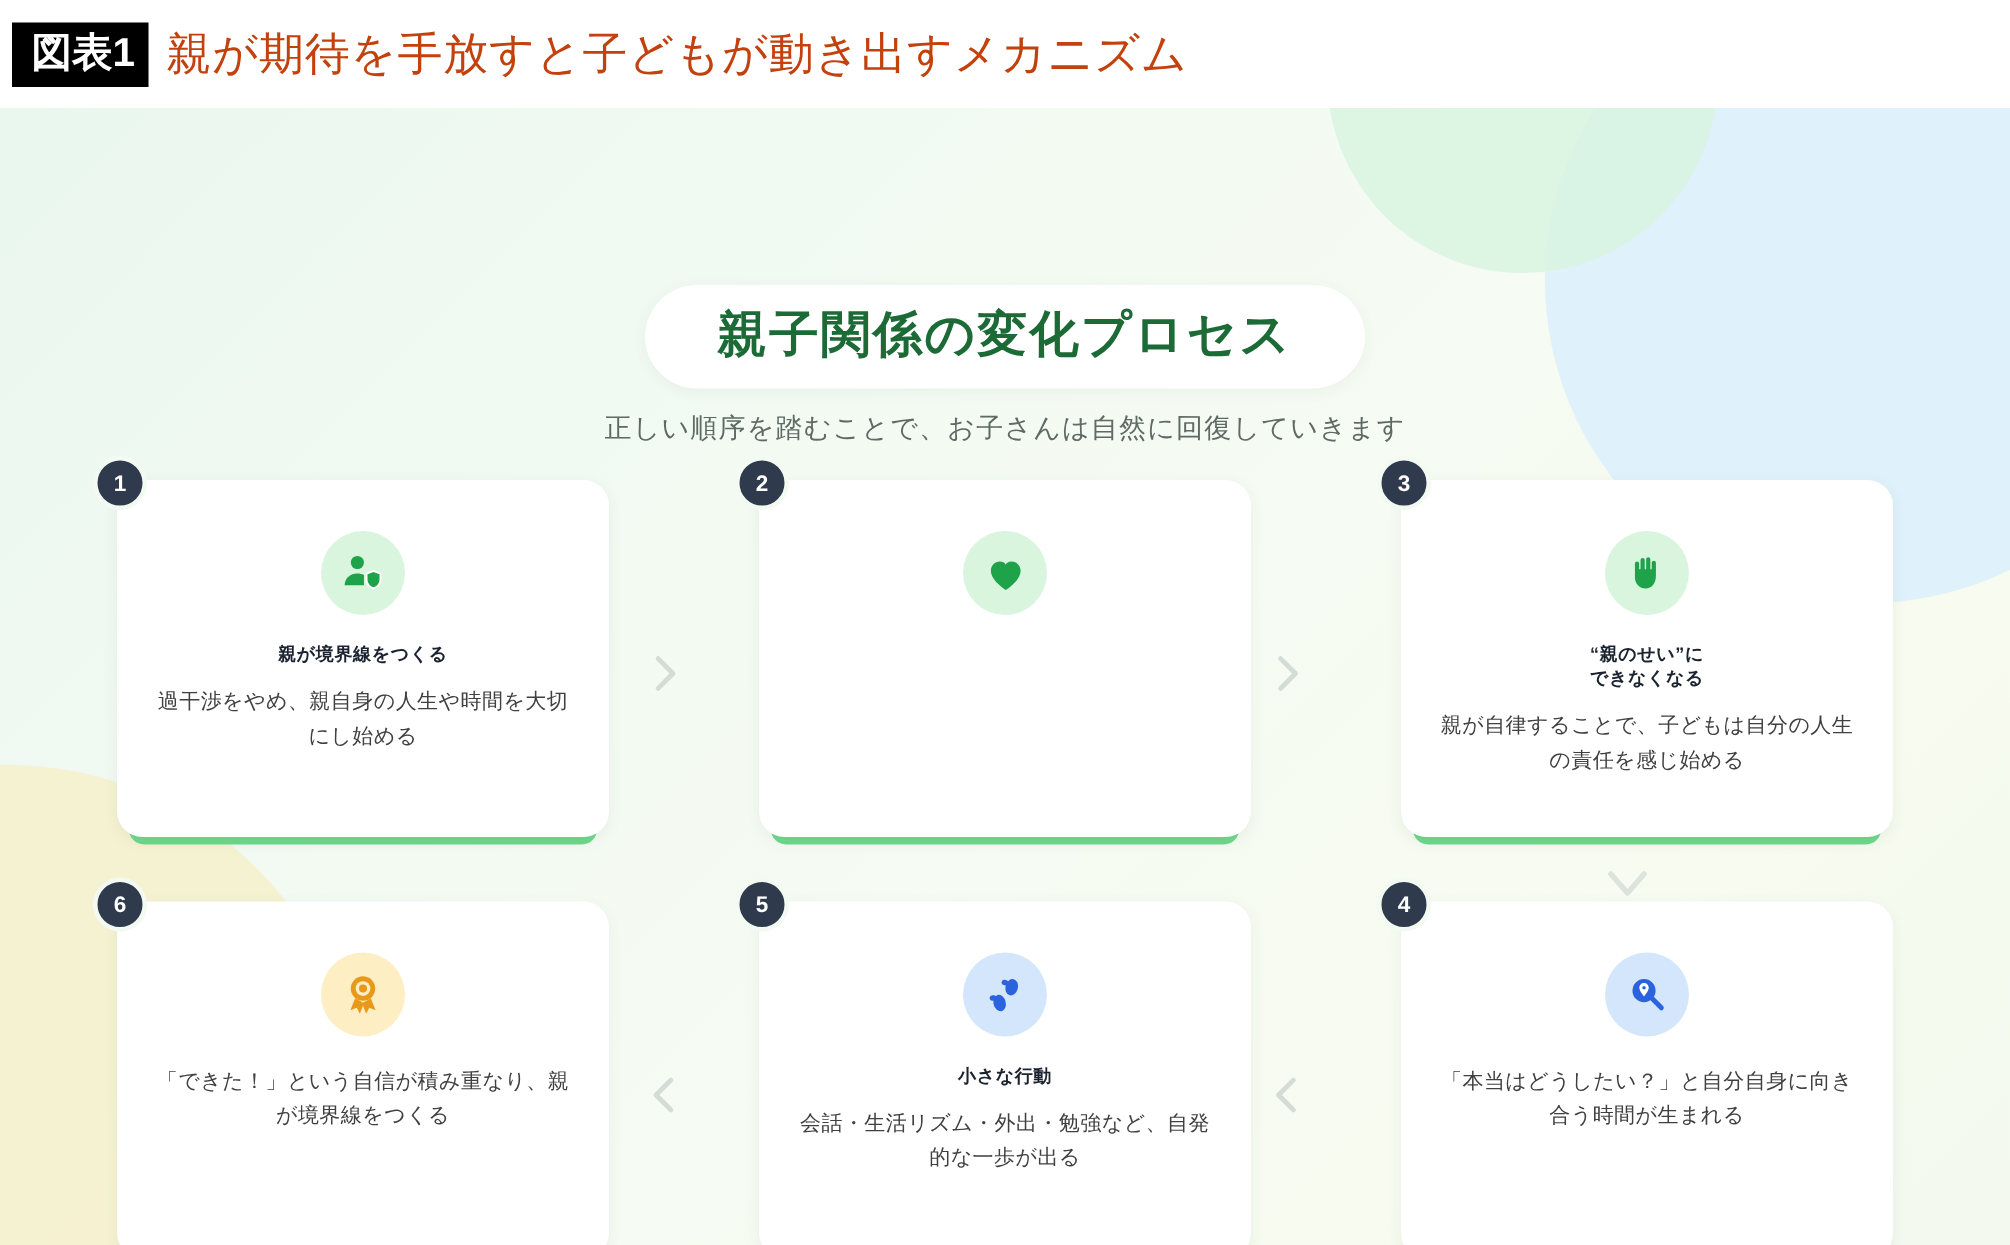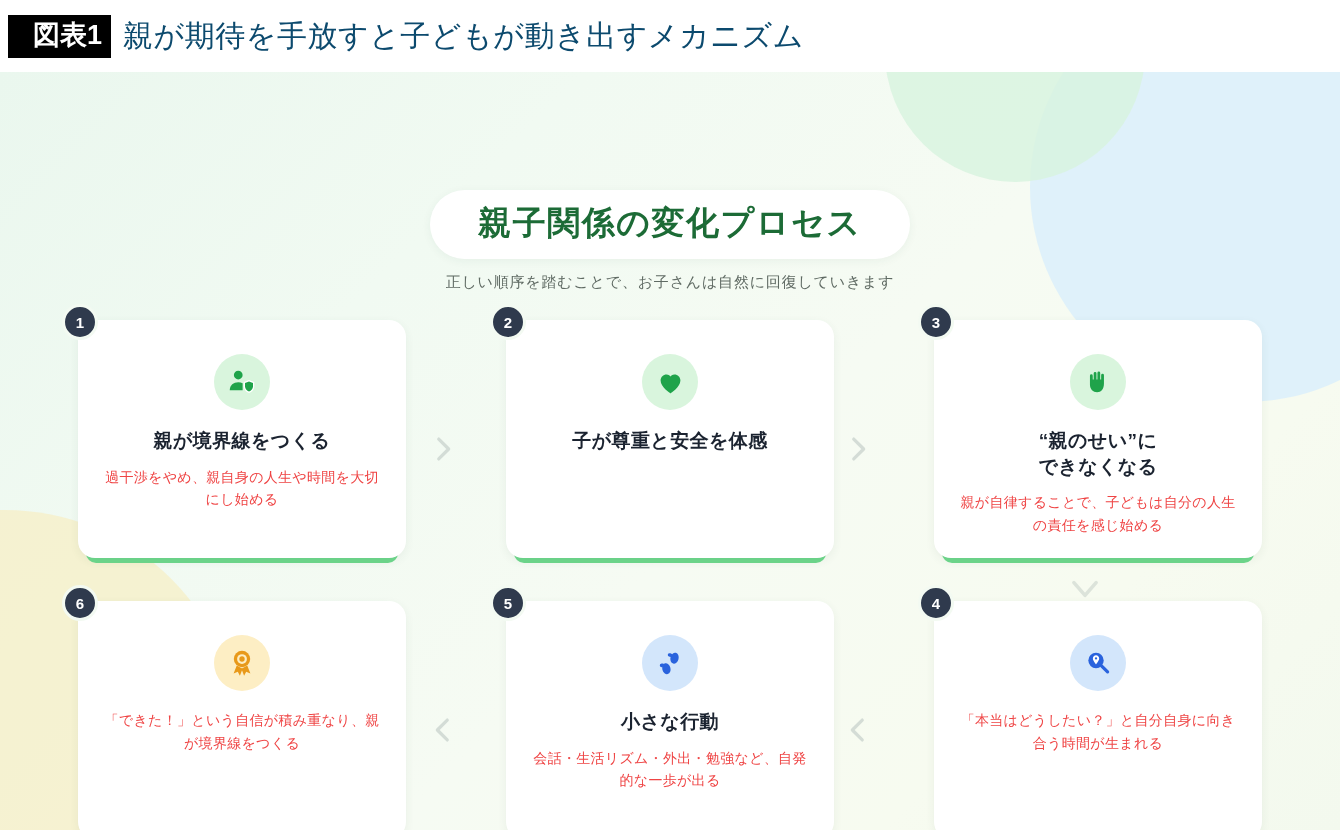--- a/index.html
+++ b/index.html
@@ -20,27 +20,27 @@
     align-items: center;
     padding-left: 8px;
     gap: 12px;
   }
   .fig-badge {
     background: #000000;
     color: #ffffff;
     font-size: 27px;
     font-weight: 700;
     line-height: 1;
-    padding: 7px 9px 9px 25px;
+    padding: 7px 9px 9px 13px;
     letter-spacing: 0px;
   }
   .header-title {
     font-size: 30px;
     font-weight: 500;
-    color: #0c4a6e;
+    color: #c2410c;
     letter-spacing: 0.5px;
   }
 
   
   .canvas {
     position: relative;
     width: 1340px;
     height: 758px;
     overflow: hidden;
     background:
@@ -91,21 +91,21 @@
   }
   .title-pill-text {
     font-size: 33px;
     font-weight: 700;
     color: #1c6b36;
     letter-spacing: 1.5px;
     line-height: 1.2;
   }
   .subtitle {
     margin-top: 14px;
-    font-size: 15px;
+    font-size: 18px;
     color: #5f6a63;
     letter-spacing: 0.8px;
   }
 
   
   .grid {
     position: absolute;
     top: 248px;
     left: 78px;
     width: 1184px;
@@ -165,30 +165,30 @@
     margin: 0 auto 18px auto;
     display: flex;
     align-items: center;
     justify-content: center;
   }
   .ic-green { background: #d9f5dd; }
   .ic-orange { background: #fdeec4; }
   .ic-blue { background: #d3e6fb; }
 
   .card-title {
-    font-size: 19px;
+    font-size: 12px;
     font-weight: 700;
     color: #1b2330;
     line-height: 1.35;
     letter-spacing: 0.4px;
     margin-bottom: 12px;
   }
   .card-desc {
     font-size: 14px;
-    color: #ef4444;
+    color: #404040;
     line-height: 1.62;
     letter-spacing: 0.3px;
   }
 
   
   .chev {
     position: absolute;
     width: 34px; height: 34px;
     top: 112px;
     z-index: 3;
@@ -252,21 +252,20 @@
       </div>
 
       <div class="card-slot">
         <div class="card">
           <div class="badge">2</div>
           <div class="icon-circle ic-green">
             <svg width="29" height="29" viewBox="0 0 24 24" fill="#1fa34a">
               <path d="M12 21s-8.2-5.1-8.2-10.6c0-3 2.3-5.1 4.9-5.1 1.8 0 3 .9 3.3 1.8.3-.9 1.5-1.8 3.3-1.8 2.6 0 4.9 2.1 4.9 5.1C20.2 15.9 12 21 12 21z"></path>
             </svg>
           </div>
-          <div class="card-title">子が尊重と安全を体感</div>
         </div>
         <div class="card-bar" style="background:#6ed88c"></div>
       </div>
 
       <div class="card-slot">
         <div class="card">
           <div class="badge">3</div>
           <div class="icon-circle ic-green">
             <svg width="28" height="28" viewBox="0 0 24 24" fill="#1fa34a">
               <path d="M5.1 10.2V6.6a1.2 1.2 0 0 1 2.4 0v3.2h.8V4.6a1.2 1.2 0 0 1 2.4 0v5.2h.8V4.2a1.2 1.2 0 0 1 2.4 0v5.6h.8V6.2a1.2 1.2 0 0 1 2.4 0v7.3c0 4.3-2.4 7.3-5.9 7.3-3.4 0-6.1-2.6-6.1-6.4z"></path>

